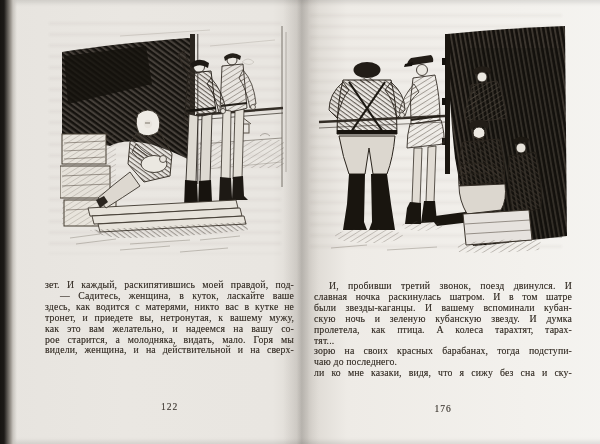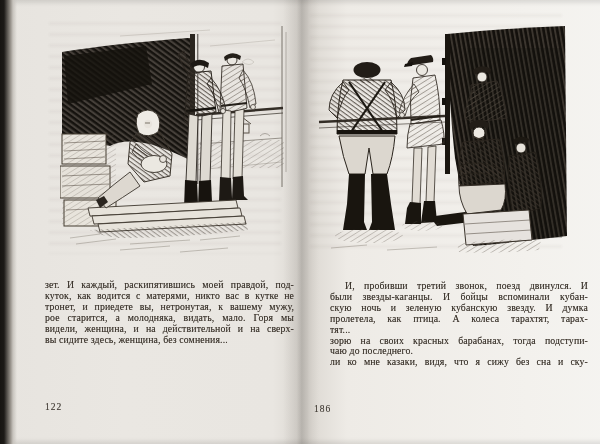--- a/index.html
+++ b/index.html
@@ -20,25 +20,25 @@
   .ghost{position:absolute;filter:blur(.8px);opacity:.65;
     background:repeating-linear-gradient(180deg,rgba(112,102,92,.09) 0 3px,rgba(0,0,0,0) 3px 11px);}
   .ghost-l{left:36px;top:22px;width:232px;height:232px;}
   .ghost-r{left:10px;top:14px;width:252px;height:240px;}
   .illus{position:absolute;}
   .illus-l{left:47px;top:12px;width:228px;height:246px;}
   .illus-r{left:17px;top:8px;width:253px;height:250px;}
   .text{position:absolute;color:#3a332b;font-size:9.8px;line-height:10.9px;
     letter-spacing:.12px;text-shadow:0 0 .4px rgba(58,51,43,.55);}
   .text-l{left:32px;top:280px;width:249px;}
-  .text-r{left:14px;top:281px;width:258px;margin-left:16px;}
+  .text-r{left:14px;top:281px;width:258px;}
   .tline{text-align:justify;text-align-last:justify;white-space:nowrap;}
   .tline.end{text-align-last:left;}
   .tline.indent{text-indent:15px;}
-  .pageno{position:absolute;color:#46403a;font-size:9.5px;letter-spacing:1px;text-align:left;
+  .pageno{position:absolute;color:#46403a;font-size:9.5px;letter-spacing:1px;text-align:center;
     text-shadow:0 0 .4px rgba(58,51,43,.5);}
   .pageno-l{left:32px;top:402px;width:249px;}
   .pageno-r{left:14px;top:404px;width:258px;}
 </style>
 </head>
 <body>
 
 <div class="scan">
   <div class="edge-left"></div>
   <div class="gutter"></div>
@@ -144,25 +144,26 @@
           <line x1="16" y1="232" x2="56" y2="227"></line>
         <line x1="70" y1="232" x2="130" y2="228"></line>
           <line x1="140" y1="228" x2="180" y2="224"></line>
         <line x1="60" y1="238" x2="110" y2="234"></line>
           <line x1="120" y1="240" x2="168" y2="236"></line>
       </g>
     </svg>
 
     <div class="text text-l">
         <div class="tline">зет. И каждый, раскипятившись моей правдой, под-</div>
-        <div class="tline">куток, как водится с матерями, никто вас в кутке не</div>
+        <div class="tline indent">— Садитесь, женщина, в куток, ласкайте ваше</div>
+        <div class="tline">здесь, как водится с матерями, никто вас в кутке не</div>
         <div class="tline">тронет, и приедете вы, нетронутая, к вашему мужу,</div>
+        <div class="tline">как это вам желательно, и надеемся на вашу со-</div>
         <div class="tline">рое старится, а молодняка, видать, мало. Горя мы</div>
         <div class="tline">видели, женщина, и на действительной и на сверх-</div>
-        <div class="tline end">вы сидите здесь, женщина, без сомнения...</div>
       </div>
     <div class="pageno pageno-l">122</div>
   </div>
 
   <div class="page page-right">
     <div class="ghost ghost-r"></div>
 
     <svg class="illus illus-r" viewBox="0 0 253 250" role="img" aria-label="soldiers in rail car: one standing back view, one in profile at door, three resting by dark wall">
       <defs>
         <pattern id="r-pw" width="4.5" height="4.5" patternUnits="userSpaceOnUse" patternTransform="rotate(80)">
@@ -249,23 +250,24 @@
         <path d="M140,236 Q180,230 224,232 L222,242 Q180,246 142,244 Z" fill="url(#r-pl)" opacity="0.7"></path>
         <ellipse cx="52" cy="228" rx="34" ry="7" fill="url(#r-pl)" opacity="0.6"></ellipse>
         <ellipse cx="105" cy="218" rx="20" ry="5" fill="url(#r-pl)" opacity="0.5"></ellipse>
         <line x1="14" y1="240" x2="50" y2="237" stroke="#7a7368" stroke-width="0.8" opacity="0.5"></line>
         <line x1="70" y1="242" x2="120" y2="239" stroke="#7a7368" stroke-width="0.8" opacity="0.5"></line>
       </g>
     </svg>
 
     <div class="text text-r">
         <div class="tline indent">И, пробивши третий звонок, поезд двинулся. И</div>
-        <div class="tline">были звезды-каганцы. И бойцы вспоминали кубан-</div>
+        <div class="tline">славная ночка раскинулась шатром. И в том шатре</div>
+        <div class="tline">были звезды-каганцы. И вашему вспоминали кубан-</div>
         <div class="tline">скую ночь и зеленую кубанскую звезду. И думка</div>
         <div class="tline">пролетела, как птица. А колеса тарахтят, тарах-</div>
         <div class="tline end">тят...</div>
         <div class="tline">зорю на своих красных барабанах, тогда подступи-</div>
         <div class="tline end">чаю до последнего.</div>
         <div class="tline">ли ко мне казаки, видя, что я сижу без сна и ску-</div>
       </div>
-    <div class="pageno pageno-r">186</div>
+    <div class="pageno pageno-r">176</div>
   </div>
 </div>
 
 </body></html>

